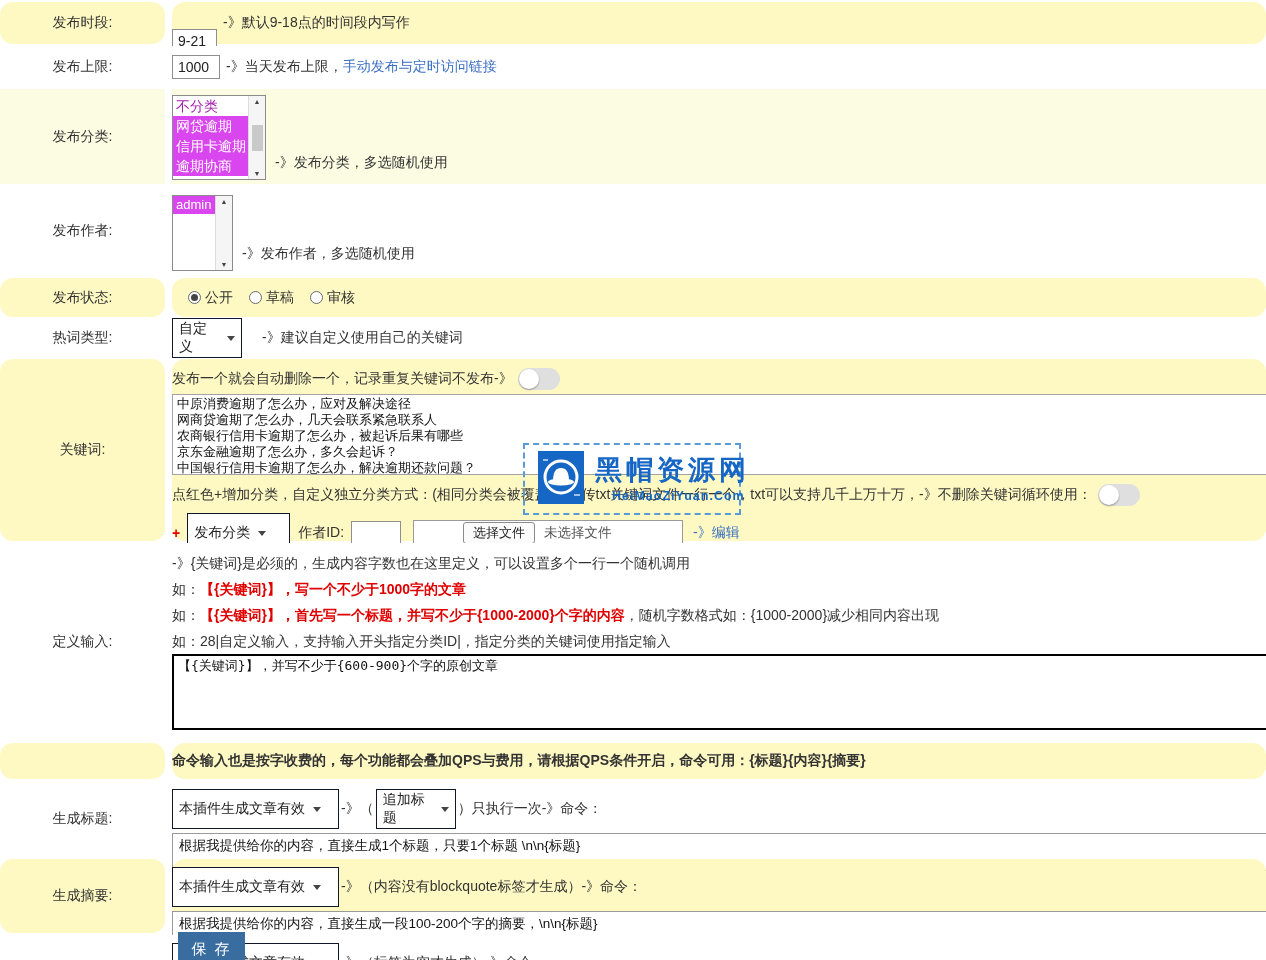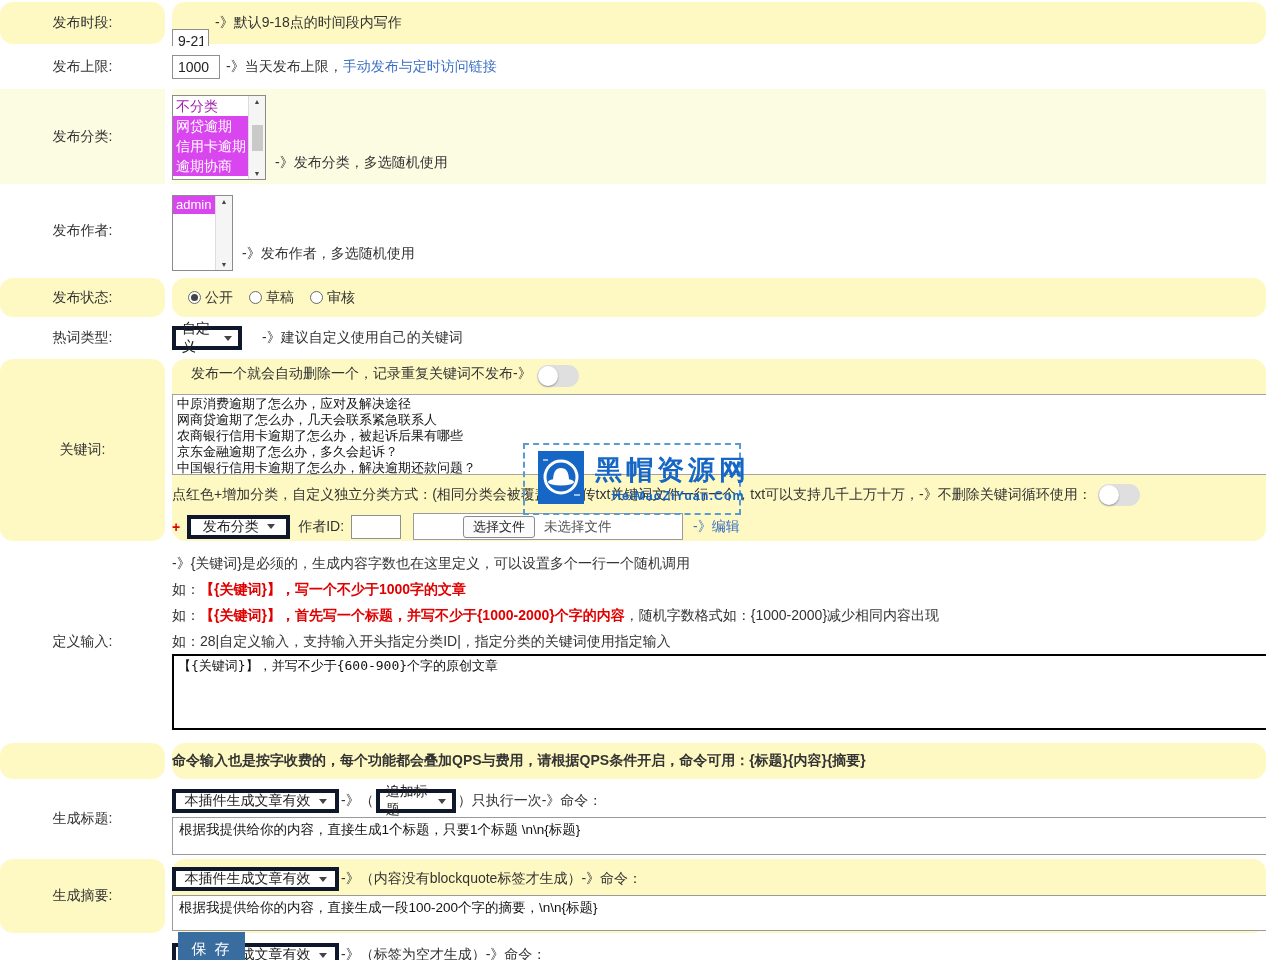--- a/index.html
+++ b/index.html
@@ -23,22 +23,22 @@
   .vcenter { display:flex; align-items:center; }
 
   input.txt {
     height:24px; border:1px solid #8f8f8f; background:#fff; padding:0 5px;
     font:14px "Liberation Sans","DejaVu Sans",sans-serif; color:#222;
   }
   a.lnk { color:#3a6fc4; text-decoration:none; cursor:pointer; }
 
   
   .csel {
-    display:inline-flex; align-items:center; justify-content:center;
-    height:24px; border:4px solid #0f172a; background:#fff; padding:0 6px;
+    display:inline-flex; align-items:center; justify-content:flex-start;
+    height:40px; border:1px solid #0f172a; background:#fff; padding:0 6px;
     color:#222; cursor:default;
   }
   .csel .arr {
     width:0; height:0; border-left:4px solid transparent; border-right:4px solid transparent;
     border-top:5px solid #444; margin-left:8px; flex:0 0 auto;
   }
 
   
   .mselect { display:flex; border:1px solid #8b8b8b; background:#fff; overflow:hidden; }
   .mselect .opts { flex:1; overflow:hidden; }
@@ -67,21 +67,21 @@
     display:inline-block; width:42px; height:22px; border-radius:11px;
     background:#dfdfdf; position:relative; vertical-align:middle; flex:0 0 auto;
   }
   .toggle::after {
     content:""; position:absolute; left:1px; top:1px; width:20px; height:20px;
     border-radius:50%; background:#fff; box-shadow:0 1px 2px rgba(0,0,0,.35);
   }
 
   
   .kw-content { padding-top:6px; }
-  .tline { display:flex; height:28px;padding-left:19px; }
+  .tline { display:flex; align-items:center; height:28px; }
   .tline .toggle { margin-left:5px; }
   textarea.kw {
     display:block; width:calc(100% + 6px); height:81px; border:1px solid #a3a3a3;
     background:#fff; resize:none; padding:1px 4px; margin-top:1px;
     font:13px/16px "DejaVu Sans Mono","DejaVu Sans",monospace; color:#111;
   }
   .uline { display:flex; align-items:center; margin-top:9px; }
   .uline .toggle { margin-left:6px; }
   .wline { display:flex; align-items:center; margin-top:7px; }
   .plus { color:#e00000; font-weight:bold; margin-right:7px; }
@@ -137,21 +137,21 @@
 </style>
 </head>
 <body>
 
 <div class="page">
   <div class="spacer"></div>
 
   <div class="row" style="height:42px;">
     <div class="label bg-gray">发布时段:</div>
     <div class="content bg-gray vcenter">
-      <input class="txt" style="width: 37px; margin-top: 35px;" value="9-21">
+      <input class="txt" style="width: 45px; margin-top: 35px;" value="9-21">
       <span style="margin-left:6px;">-》默认9-18点的时间段内写作</span>
     </div>
   </div>
 
   <div class="row" style="height:41px;">
     <div class="label bg-white">发布上限:</div>
     <div class="content bg-white vcenter">
       <input class="txt" style="width: 48px;" value="1000">
       <span style="margin-left:6px;">-》当天发布上限，</span>
       <a class="lnk">手动发布与定时访问链接</a>

